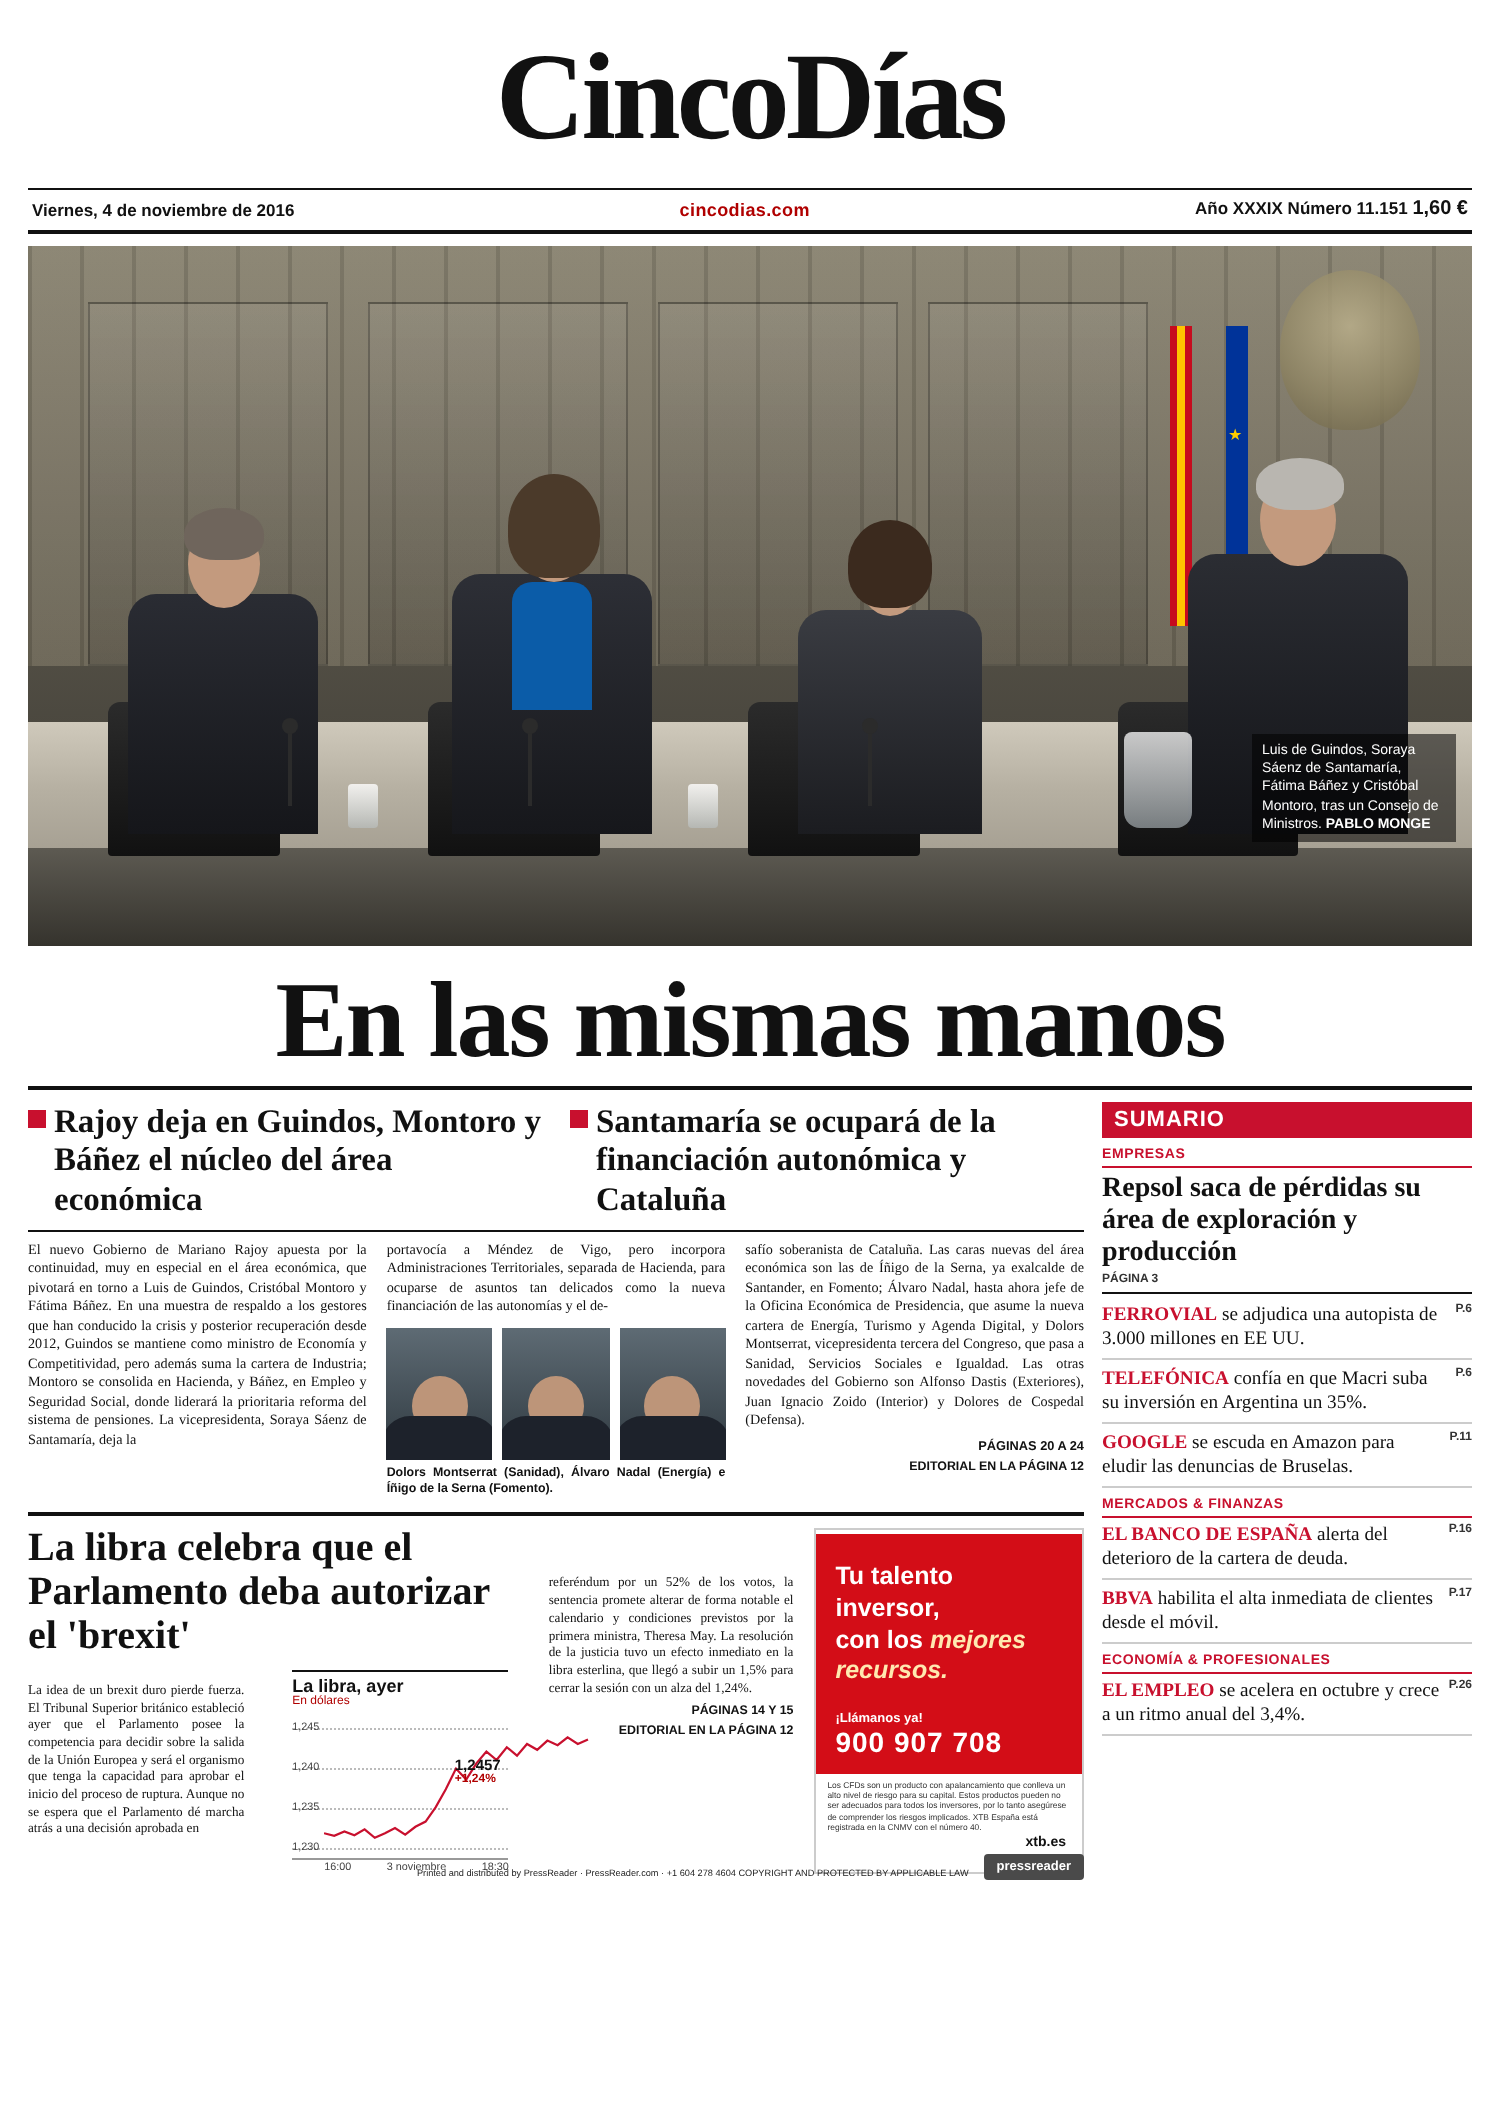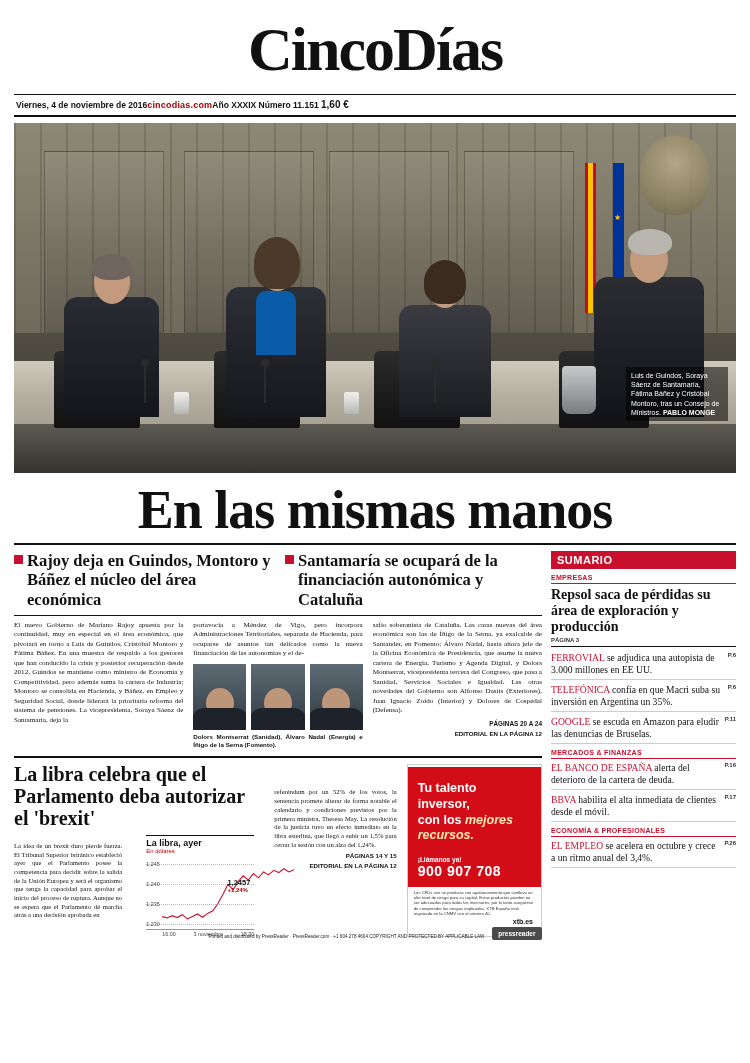--- a/index.html
+++ b/index.html
@@ -27,21 +27,21 @@
     line-height: 1;
     color: #111;
   }
   .masthead-rule {
     border-top: 1px solid #111;
     margin-top: 14px;
   }
   .masthead-info {
     display: flex;
     align-items: center;
-    justify-content: flex-start;
+    justify-content: space-between;
     font-family: "Liberation Sans", sans-serif;
     font-size: 8.5px;
     padding: 4px 2px 5px 2px;
     border-bottom: 2px solid #111;
   }
   .masthead-date { font-weight: bold; color: #111; }
   .masthead-web { font-weight: bold; color: #b00000; font-size: 9px; letter-spacing: .2px;}
   .masthead-issue { font-weight: bold; color: #111; }
   .masthead-issue .price { font-size: 10px; }
 
@@ -284,21 +284,21 @@
   }
   .sum-page {
     font-family: "Liberation Sans", sans-serif; font-size: 6px; font-weight: bold;
     color: #333; border-bottom: 1px solid #111; padding-bottom: 3px; margin-bottom: 5px;
   }
   .sum-item {
     font-family: "Liberation Serif", serif; font-size: 9.6px; line-height: 1.2;
     border-bottom: 1px solid #ccc; padding-bottom: 4px; margin-bottom: 4px;
     position: relative;
   }
-  .sum-item b { font-weight: normal; }
+  .sum-item b { font-weight: bold; }
   .sum-item .pg {
     font-family: "Liberation Sans", sans-serif; font-size: 6px; font-weight: bold;
     float: right; color: #333; margin-left: 4px;
   }
   .sum-item.red b { color: #c8102e; }
 
   
   .footer {
     position: absolute; left: 14px; right: 14px; bottom: 4px;
     display: flex; align-items: flex-end; justify-content: center; gap: 8px;

